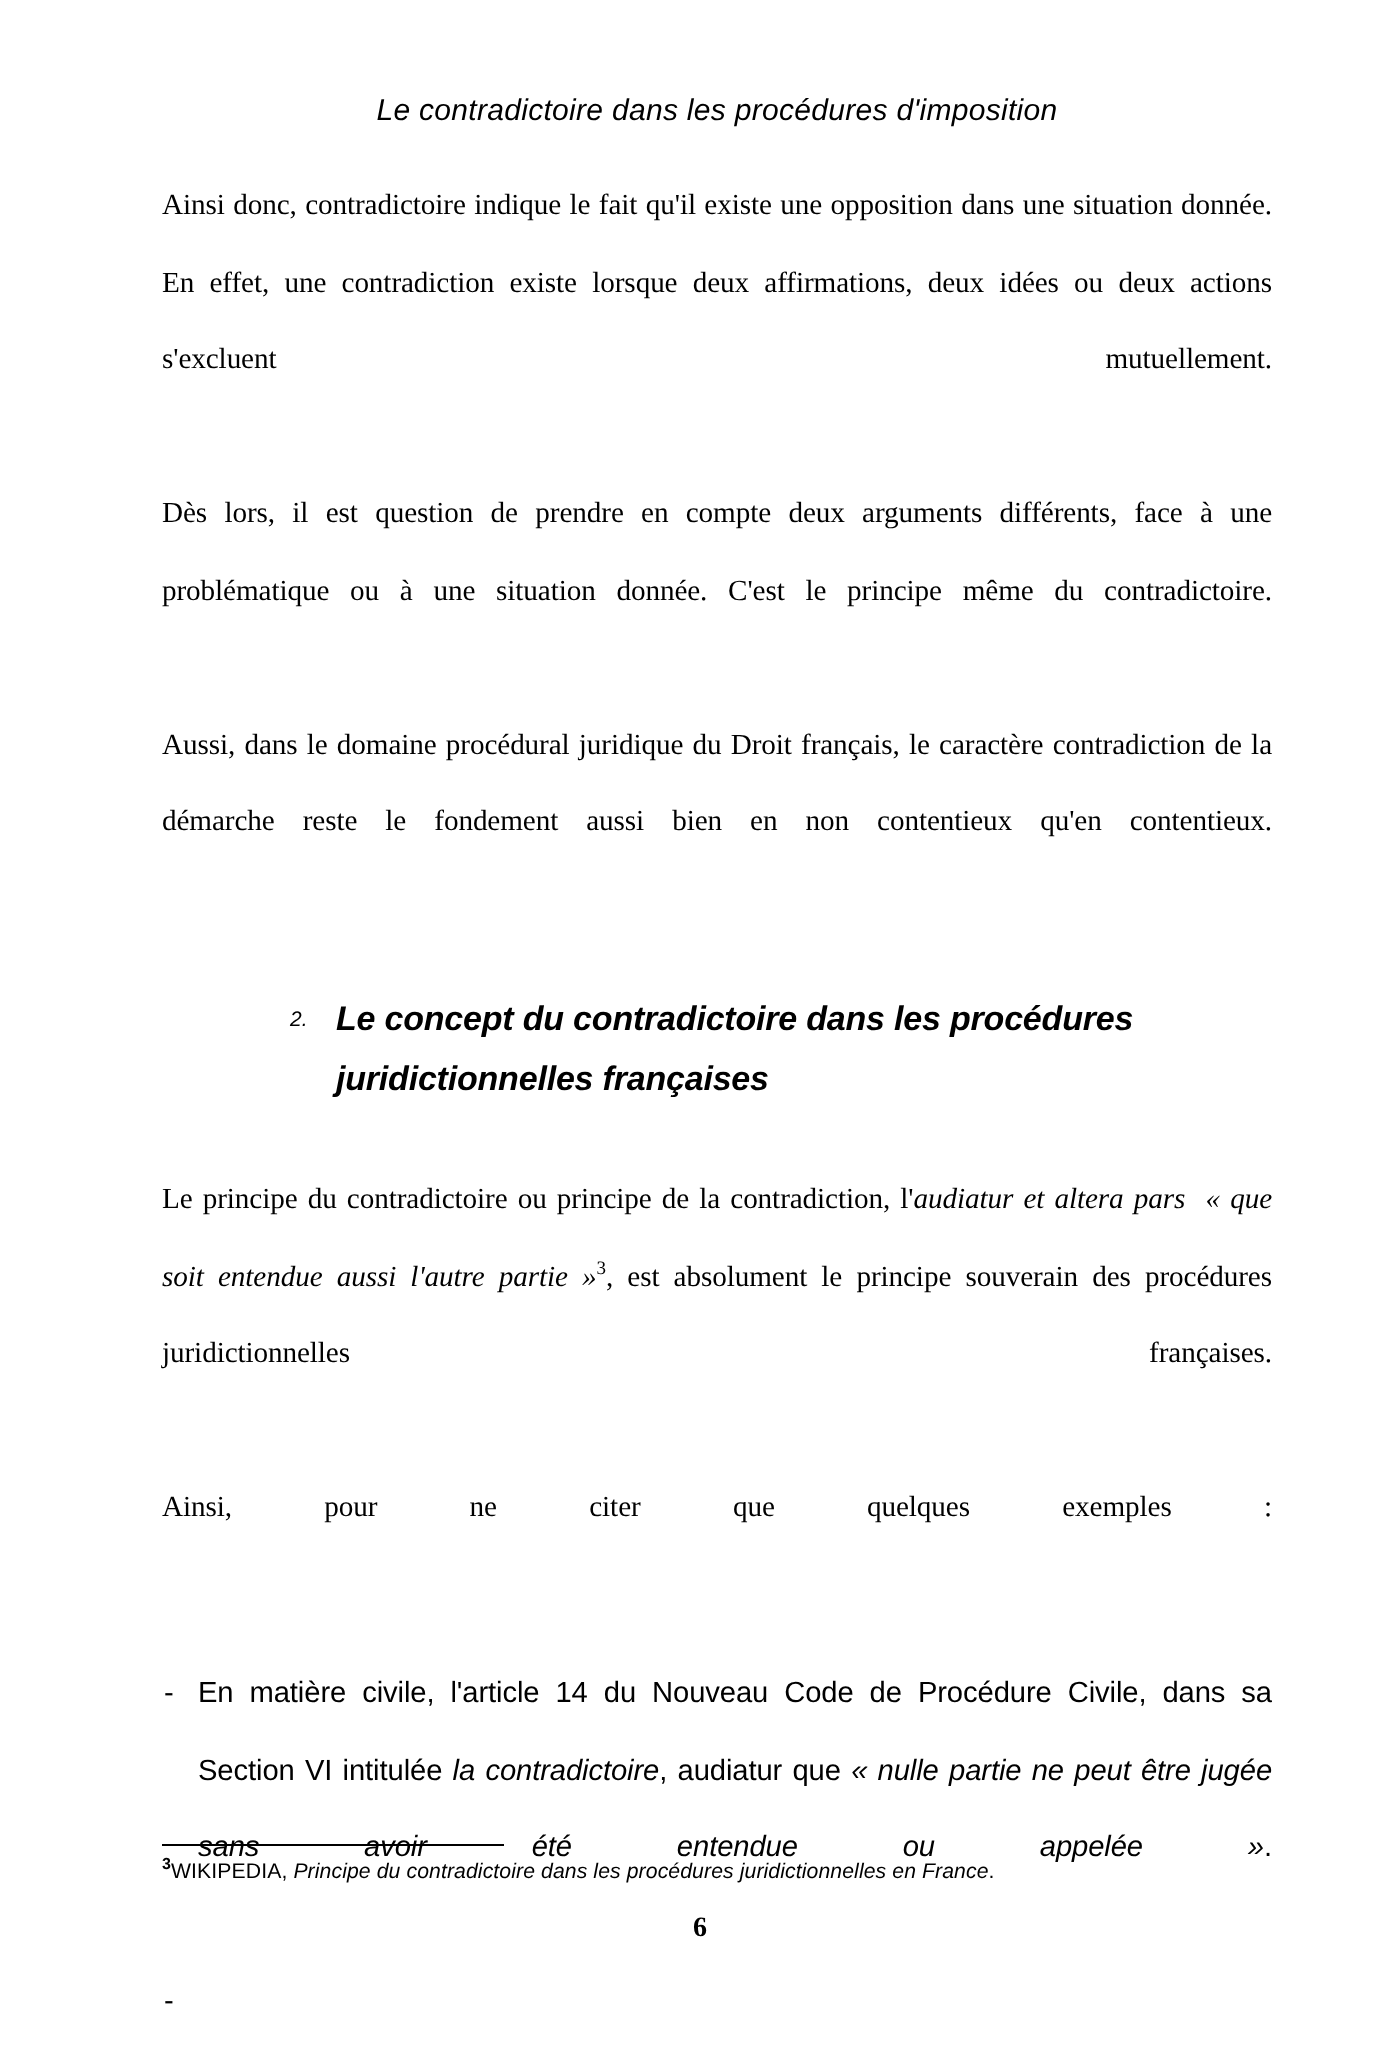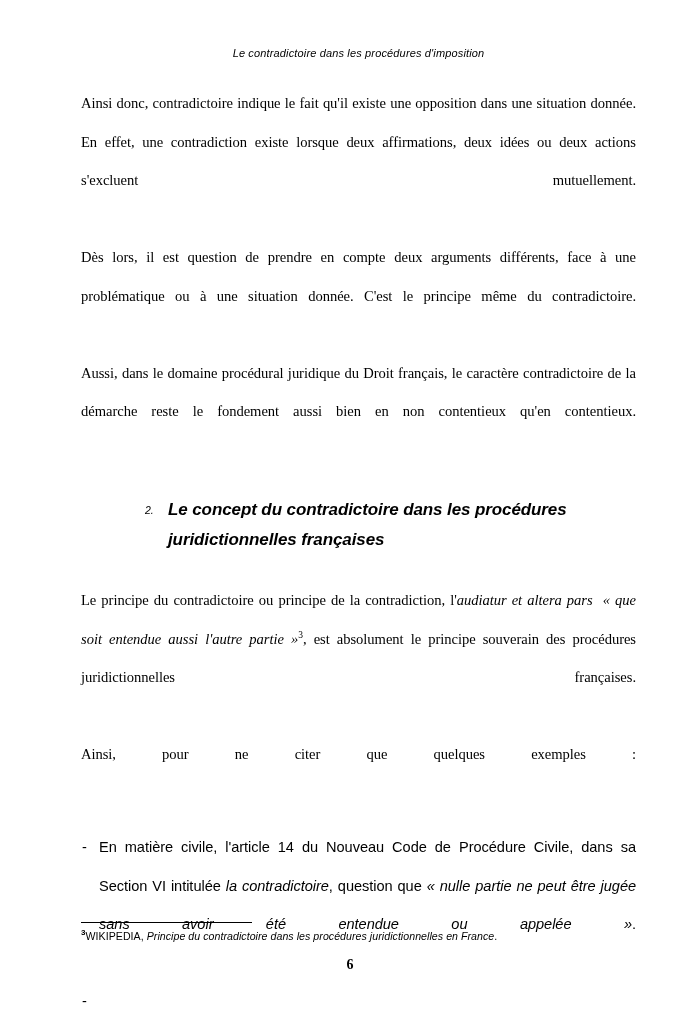--- a/index.html
+++ b/index.html
@@ -22,21 +22,21 @@
   }
 
   
   .doc-header {
     position: absolute;
     top: 47px;
     left: 81px;
     width: 555px;
     text-align: center;
     font-style: italic;
-    font-size: 11px;
+    font-size: 15px;
     letter-spacing: 0.15px;
     color: #000;
   }
 
   
   .content {
     position: absolute;
     top: 84px;
     left: 81px;
     width: 555px;
@@ -170,40 +170,40 @@
 <div class="page">
 
   <div class="doc-header">Le contradictoire dans les procédures d'imposition</div>
 
   <div class="content">
 
     <p class="para">Ainsi donc, contradictoire indique le fait qu'il existe une opposition dans une situation donnée. En effet, une contradiction existe lorsque deux affirmations, deux idées ou deux actions s'excluent mutuellement.</p>
 
     <p class="para">Dès lors, il est question de prendre en compte deux arguments différents, face à une problématique ou à une situation donnée. C'est le principe même du contradictoire.</p>
 
-    <p class="para">Aussi, dans le domaine procédural juridique du Droit français, le caractère contradictoire de la démarche reste le fondement aussi bien en non contentieux qu'en contentieux.</p>
+    <p class="para">Aussi, dans le domaine procédural juridique du Droit français, le caractère contradiction de la démarche reste le fondement aussi bien en non contentieux qu'en contentieux.</p>
 
     <div class="heading-block">
       <div class="heading-row">
         <span class="heading-num">2.</span>
         <span class="heading-text">Le concept du contradictoire dans les procédures juridictionnelles françaises</span>
       </div>
     </div>
 
     <div class="spacer-md"></div>
 
     <p class="para"><span>Le principe du contradictoire ou principe de la contradiction, l'</span><i>audiatur et altera pars</i><i>&nbsp; </i><i>« que soit entendue aussi l'autre partie »</i><sup class="fn-ref">3</sup><span>, est absolument le principe souverain des procédures juridictionnelles françaises.</span></p>
 
     <p class="para">Ainsi, pour ne citer que quelques exemples :</p>
 
     <div class="spacer-sm"></div>
 
     <ul class="dash-list">
       <li>
-        <span class="dash-marker">-</span><span class="li-body"><span>En matière civile, l'article 14 du Nouveau Code de Procédure Civile, dans sa Section VI intitulée </span><i>la contradictoire</i><span>, question que </span><i>« nulle partie ne peut être jugée sans avoir été entendue ou appelée »</i><span>.</span></span>
+        <span class="dash-marker">-</span><span class="li-body"><span>En matière civile, l'article 14 du Nouveau Code de Procédure Civile, dans sa Section VI intitulée </span><i>la contradictoire</i><span>, audiatur que </span><i>« nulle partie ne peut être jugée sans avoir été entendue ou appelée »</i><span>.</span></span>
       </li>
       <li>
         <span class="dash-marker">-</span>
       </li>
 
     </ul>
 
   </div>
 
   <div class="footnote-area">

